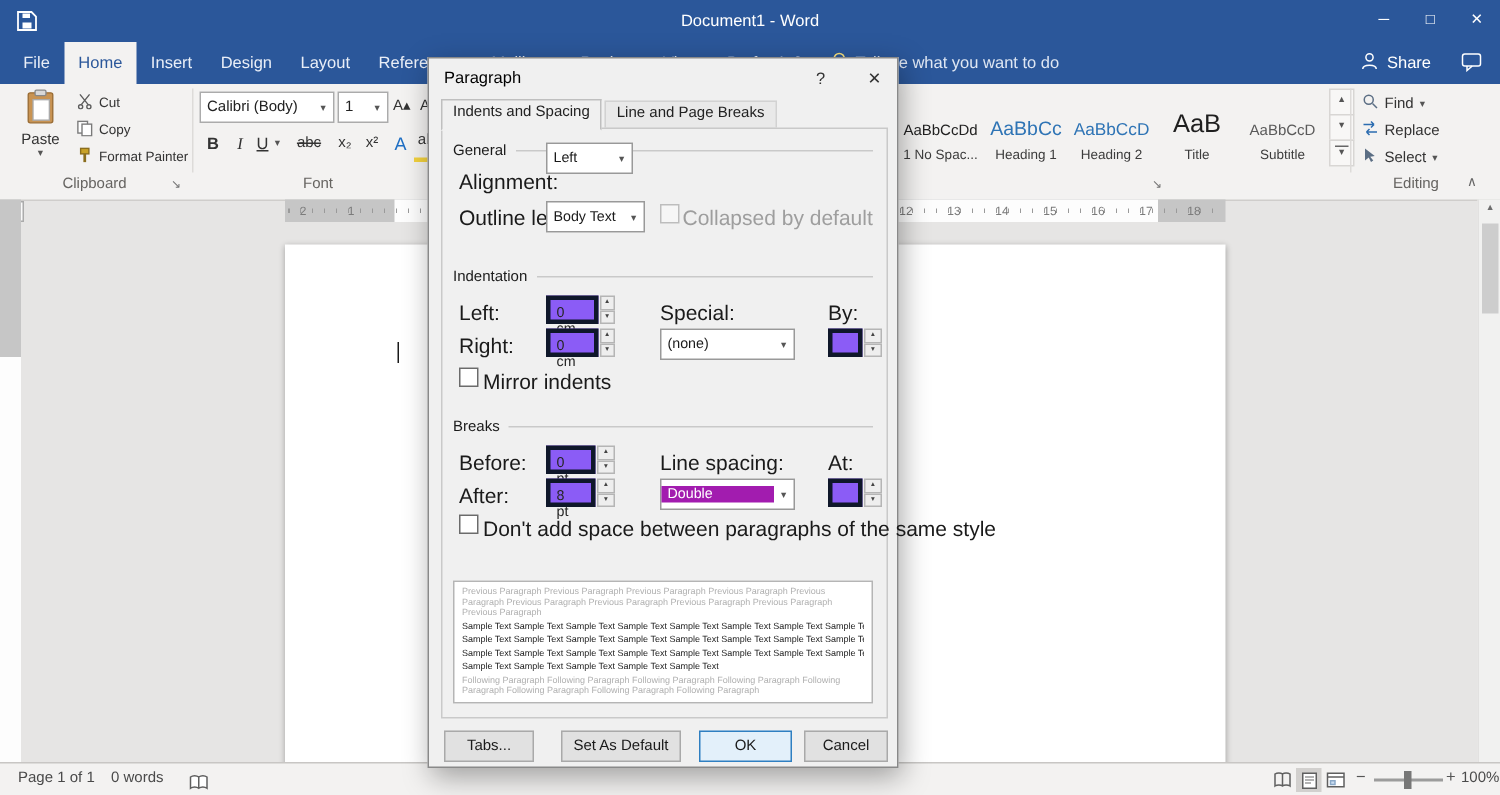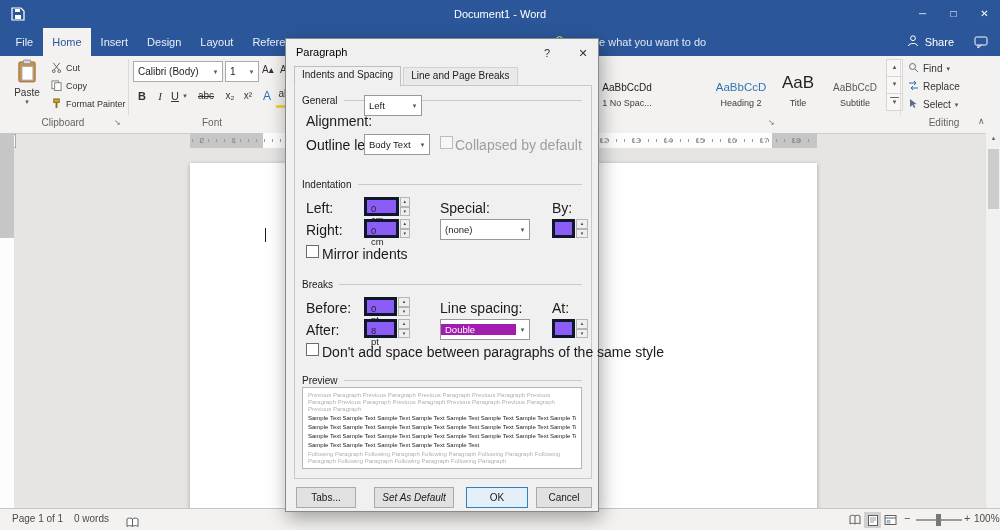--- a/index.html
+++ b/index.html
@@ -218,20 +218,24 @@
     <span class="fbtn" style="left:240px;width:16px;font-size:10px;">x²</span>
     <span class="fbtn" style="left:260px;width:14px;color:#1f6fc4;font-size:12px;">A</span>
     <span class="fbtn" style="left:276px;width:16px;font-size:10px;border-bottom:3px solid #f3d23e;line-height:14px;">ab</span>
     <div class="grp-label" style="left:128px;width:168px;">Font</div>
     <div class="vsep" style="left:298px;"></div>
 
     <div class="scard" style="left:600px;">
       <div class="ssample s0">AaBbCcDd</div>
       <div class="sname">1 No Spac...</div>
     </div>
+    <div class="scard" style="left:657px;">
+      <div class="ssample s1">AaBbCc</div>
+      <div class="sname">Heading 1</div>
+    </div>
     <div class="scard" style="left:714px;">
       <div class="ssample s2">AaBbCcD</div>
       <div class="sname">Heading 2</div>
     </div>
     <div class="scard" style="left:771px;">
       <div class="ssample s3">AaB</div>
       <div class="sname">Title</div>
     </div>
     <div class="scard" style="left:828px;">
       <div class="ssample s4">AaBbCcD</div>
@@ -428,32 +432,28 @@
     <div class="spin" style="left:266px;top:280px;width:36px;">
       <span class="sval"></span>
       <span class="sbtns">
           <i>▴</i>
           <i>▾</i>
         </span>
     </div>
     <span class="cb" style="left:20px;top:304px;"></span>
     <span class="dlabel" style="left:36px;top:305px;">Don't add space between paragraphs of the same style</span>
 
-    <div class="dsect" style="left:16px;top:336px;width:280px;">
-        <span>Preview</span>
-        <i></i>
-      </div>
     <div id="pvbox">
       <div class="pv-gray">Previous Paragraph Previous Paragraph Previous Paragraph Previous Paragraph Previous Paragraph Previous Paragraph Previous Paragraph Previous Paragraph Previous Paragraph Previous Paragraph</div>
       <div class="pv-sample">Sample Text Sample Text Sample Text Sample Text Sample Text Sample Text Sample Text Sample Text Sample Text Sample Text Sample Text Sample Text</div>
       <div class="pv-sample">Sample Text Sample Text Sample Text Sample Text Sample Text Sample Text Sample Text Sample Text Sample Text Sample Text Sample Text Sample Text</div>
       <div class="pv-sample">Sample Text Sample Text Sample Text Sample Text Sample Text Sample Text Sample Text Sample Text Sample Text Sample Text Sample Text Sample Text</div>
       <div class="pv-sample">Sample Text Sample Text Sample Text Sample Text Sample Text</div>
       <div class="pv-gray">Following Paragraph Following Paragraph Following Paragraph Following Paragraph Following Paragraph Following Paragraph Following Paragraph Following Paragraph</div>
     </div>
 
     <div class="dbtn" style="left:10px;width:60px;">Tabs...</div>
-    <div class="dbtn" style="left:88px;width:80px;font-style:italic;">Set As Default</div>
+    <div class="dbtn" style="left:88px;width:80px;">Set As Default</div>
     <div class="dbtn primary" style="left:180px;width:62px;">OK</div>
     <div class="dbtn" style="left:250px;width:56px;">Cancel</div>
   </div>
 
 </div>
 
 </body></html>

